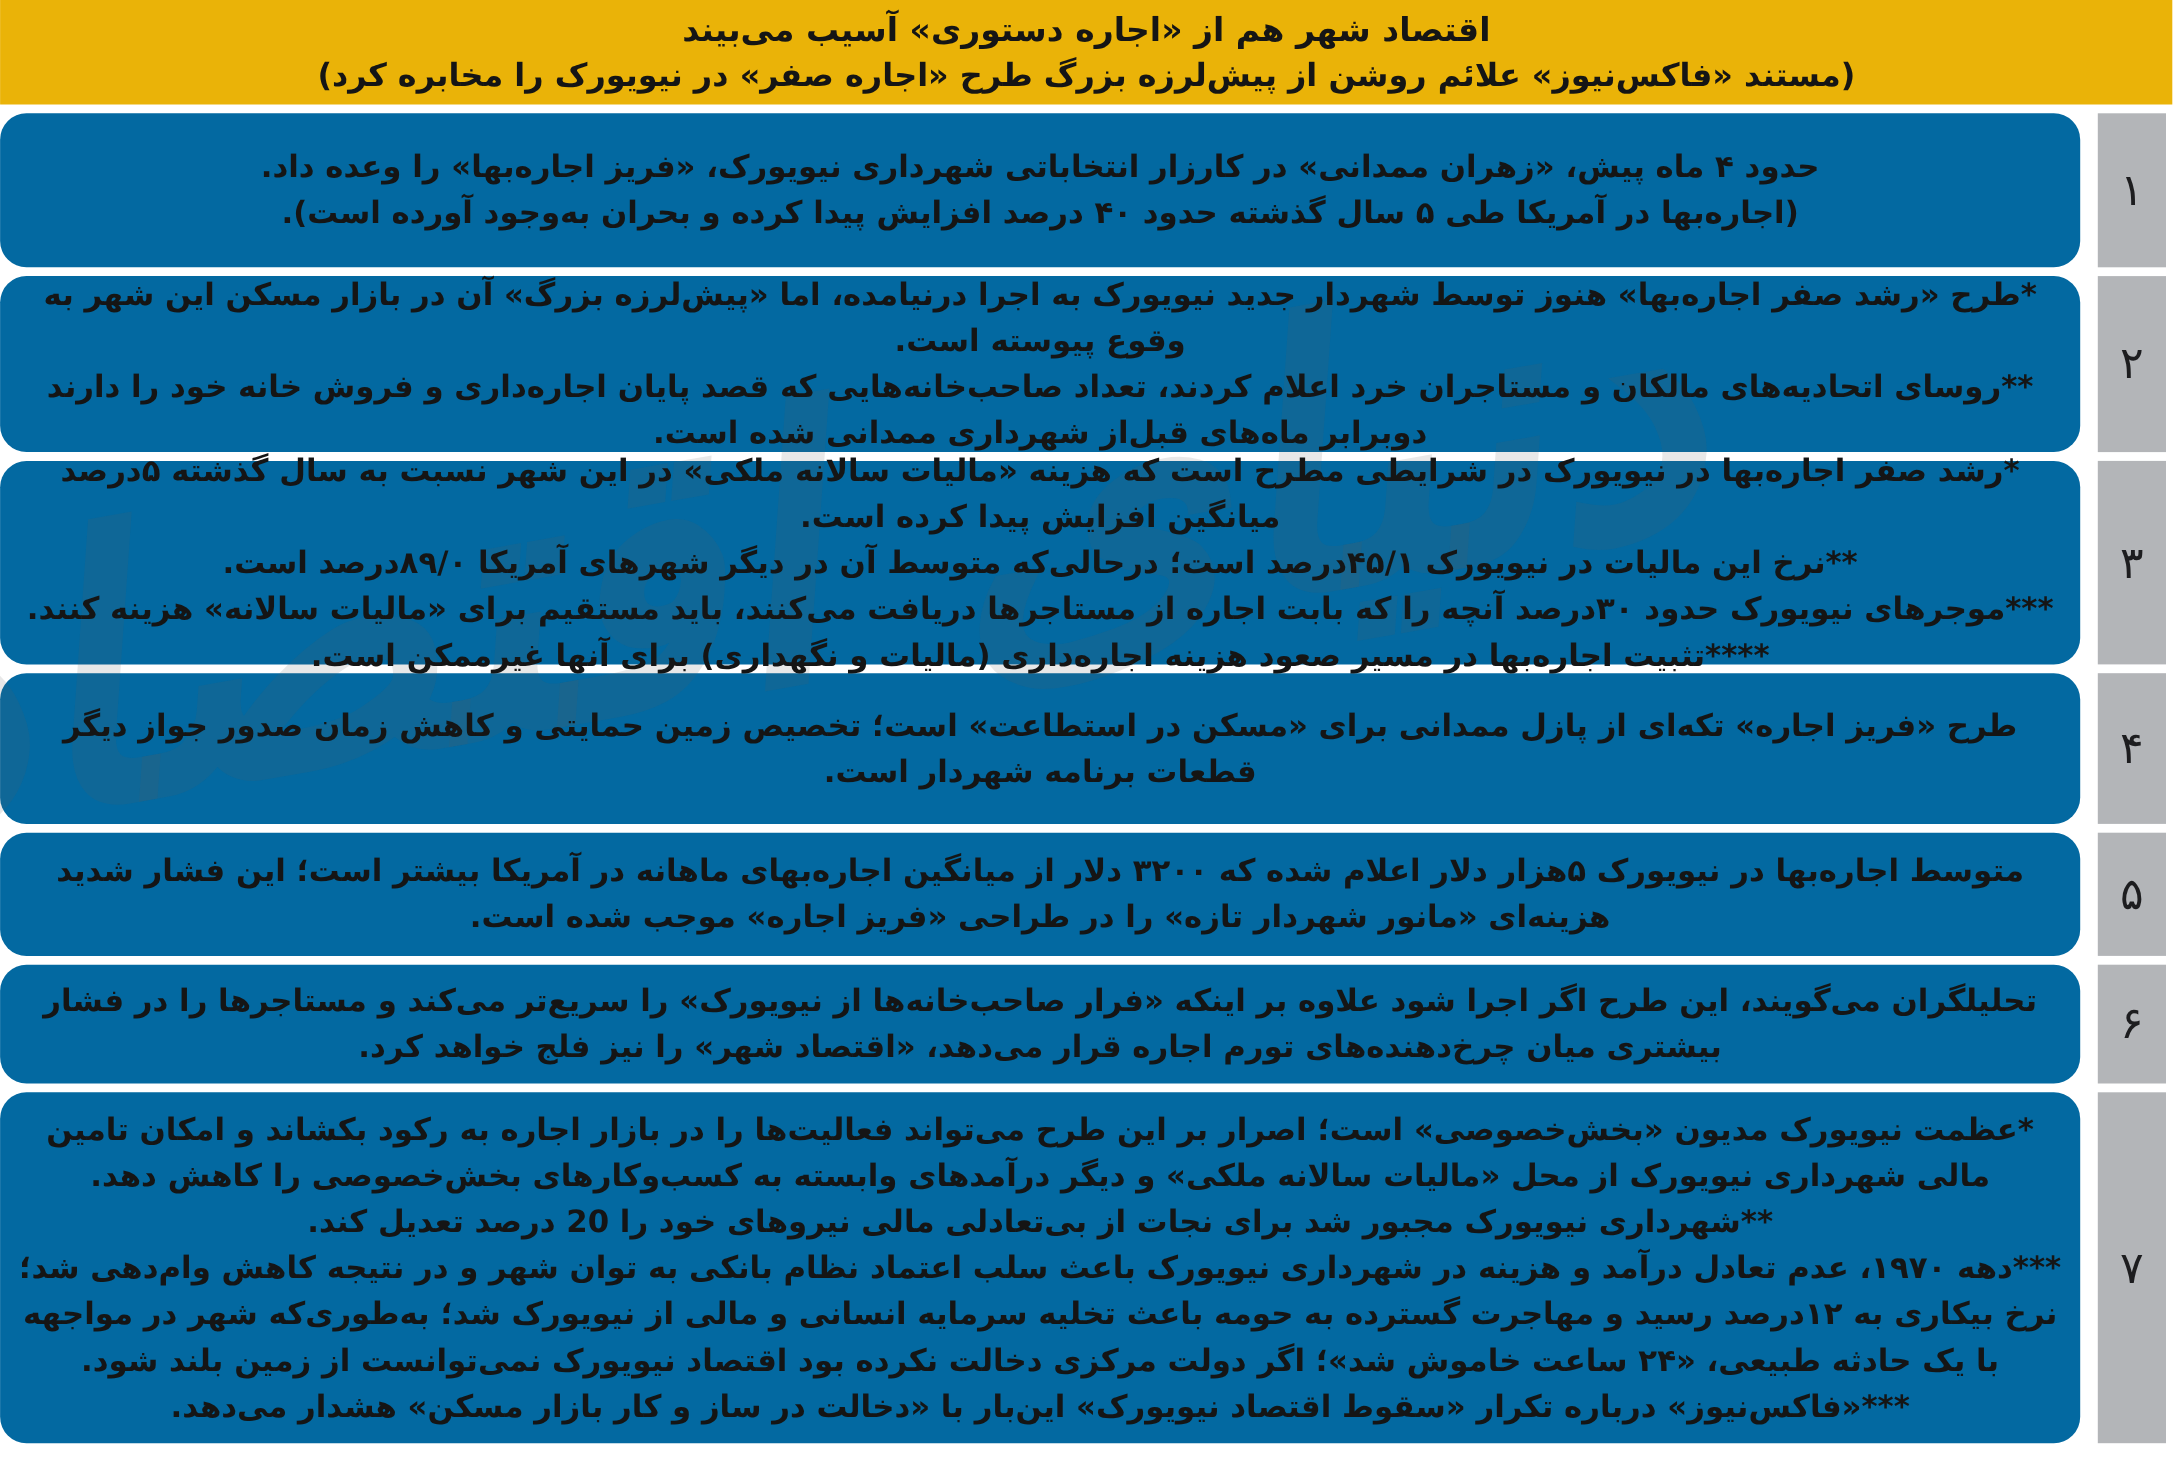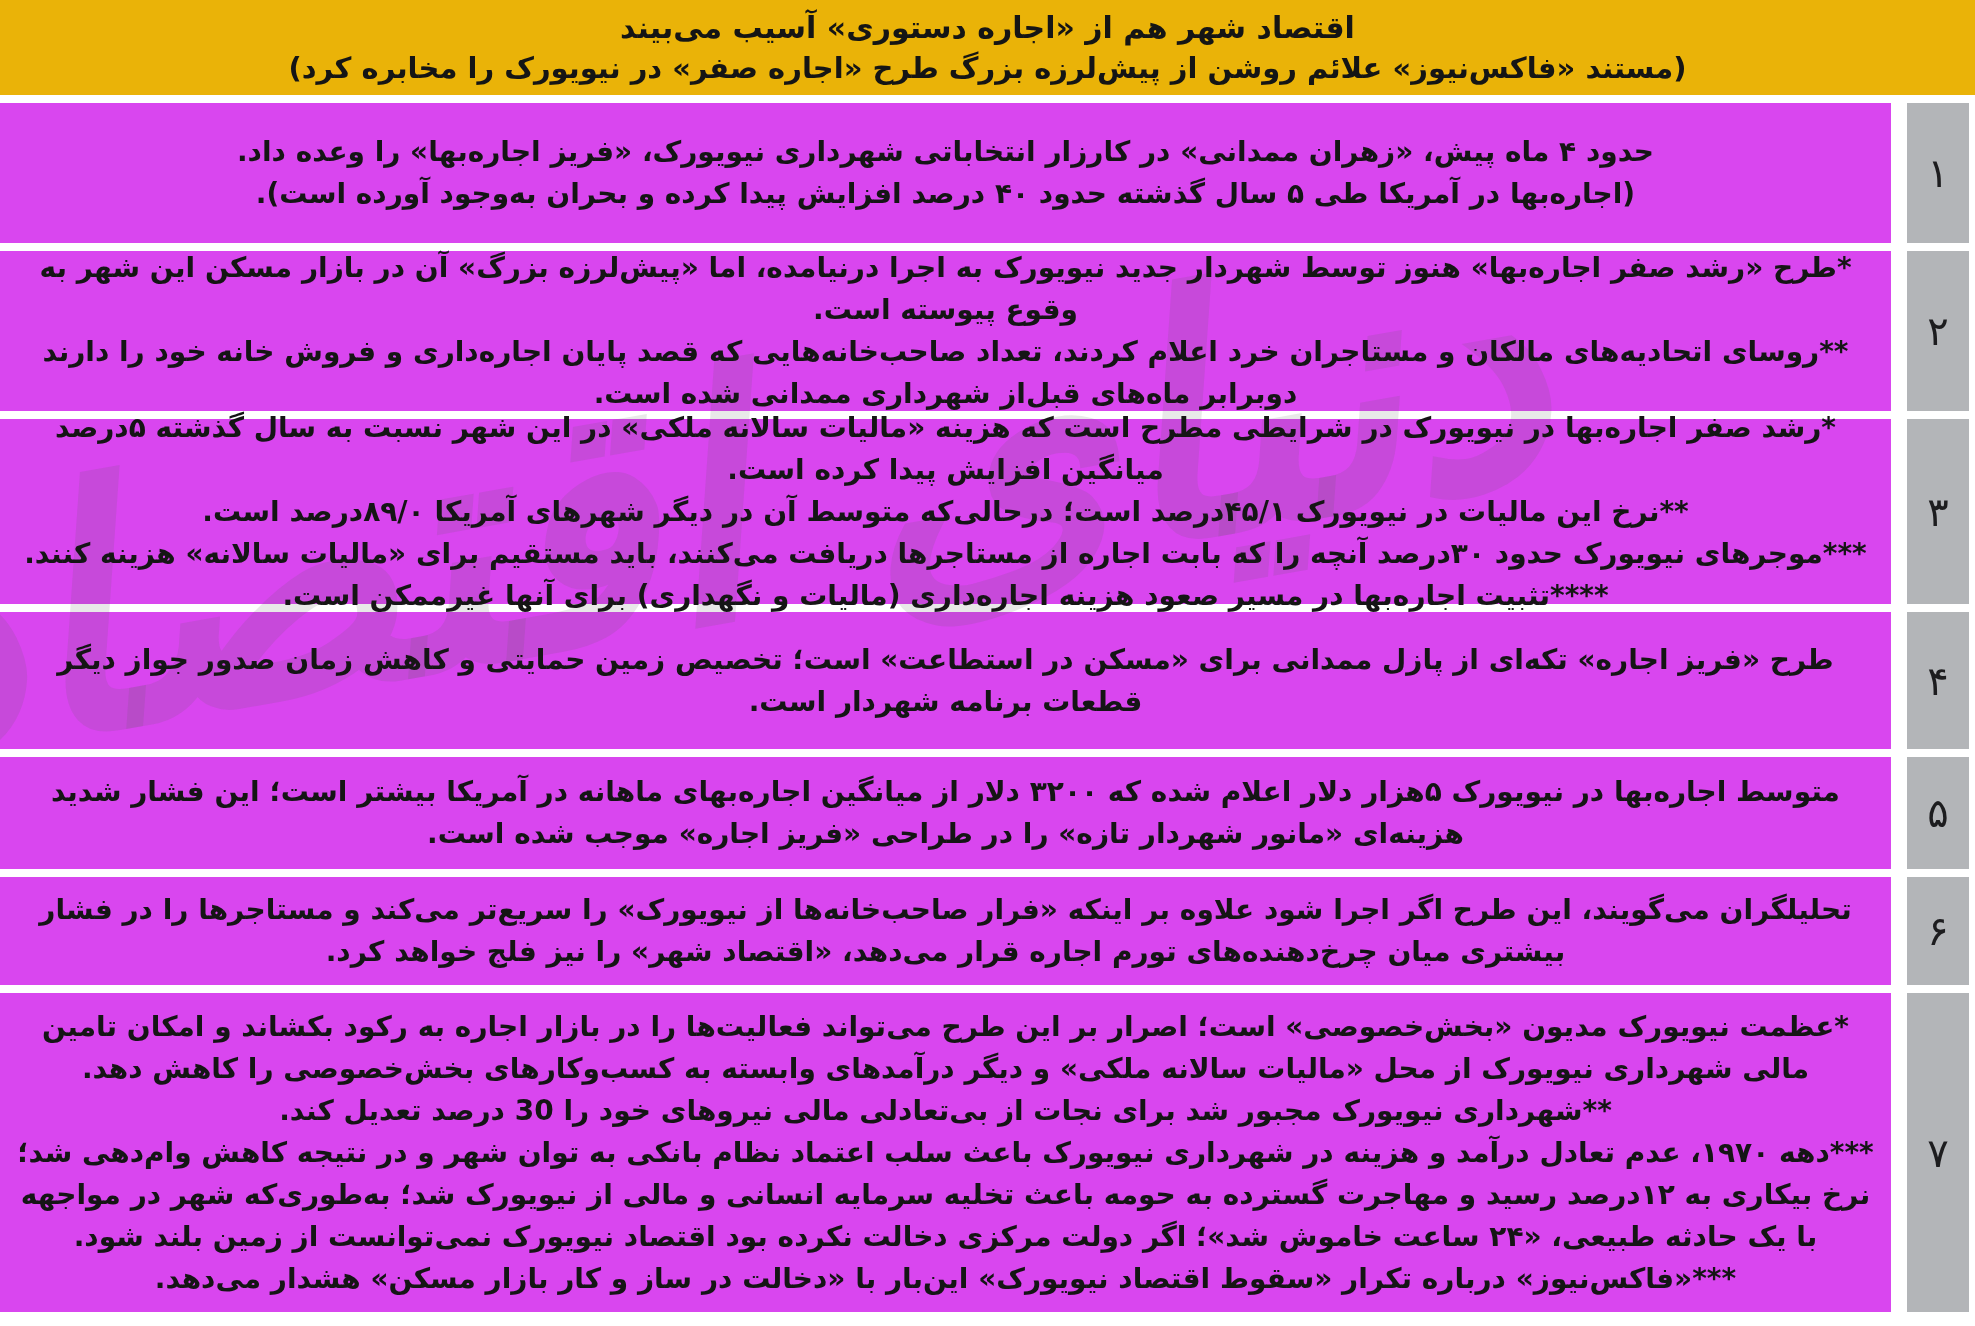--- a/index.html
+++ b/index.html
@@ -8,22 +8,22 @@
   .page{position:relative;width:1975px;height:1326px;display:flex;flex-direction:column;}
 
   
   .banner{height:95px;background:#eab308;display:flex;flex-direction:column;
           justify-content:center;align-items:center;direction:rtl;}
   .banner .b-line1{font-size:30px;font-weight:bold;line-height:40px;}
   .banner .b-line2{font-size:29px;font-weight:bold;line-height:40px;}
 
   
   .row{display:flex;direction:ltr;margin-top:8px;padding-right:6px;box-sizing:border-box;}
-  .row-text{flex:1;background:#d946ef;direction:rtl;display:flex;flex-direction:column;
-            justify-content:center;padding:4px 14px;box-sizing:border-box;margin-right:16px;}
+  .row-text{flex:1;background:#0369a1;direction:rtl;display:flex;flex-direction:column;
+            justify-content:center;padding:4px 14px;box-sizing:border-box;margin-right:16px;border-radius:24px;}
   .row-text p{margin:0;text-align:center;font-size:28px;font-weight:bold;line-height:42px;
               position:relative;z-index:5;}
   .num-box{width:62px;background:#b3b5b8;display:flex;align-items:center;justify-content:center;}
   .num-box .num{font-size:40px;font-weight:400;color:#1d1d1f;position:relative;z-index:5;}
 
   .h1{height:140px}.h2{height:160px}.h3{height:185px}.h4{height:137px}
   .h5{height:112px}.h6{height:108px}.h7{height:319px}
 
   
   .watermark{position:absolute;top:430px;left:30px;width:1500px;z-index:3;
@@ -99,21 +99,21 @@
       <p>تحلیلگران می‌گویند، این طرح اگر اجرا شود علاوه بر اینکه «فرار صاحب‌خانه‌ها از نیویورک» را سریع‌تر می‌کند و مستاجرها را در فشار بیشتری میان چرخ‌دهنده‌های تورم اجاره قرار می‌دهد، «اقتصاد شهر» را نیز فلج خواهد کرد.</p>
     </div>
     <div class="num-box">
       <span class="num">۶</span>
     </div>
   </div>
 
   <div class="row h7">
     <div class="row-text">
       <p>*عظمت نیویورک مدیون «بخش‌خصوصی» است؛ اصرار بر این طرح می‌تواند فعالیت‌ها را در بازار اجاره به رکود بکشاند و امکان تامین مالی شهرداری نیویورک از محل «مالیات سالانه ملکی» و دیگر درآمدهای وابسته به کسب‌وکارهای بخش‌خصوصی را کاهش دهد.</p>
-      <p>**شهرداری نیویورک مجبور شد برای نجات از بی‌تعادلی مالی نیروهای خود را 30 درصد تعدیل کند.</p>
+      <p>**شهرداری نیویورک مجبور شد برای نجات از بی‌تعادلی مالی نیروهای خود را 20 درصد تعدیل کند.</p>
       <p>***دهه ۱۹۷۰، عدم تعادل درآمد و هزینه در شهرداری نیویورک باعث سلب اعتماد نظام بانکی به توان شهر و در نتیجه کاهش وام‌دهی شد؛ نرخ بیکاری به ۱۲درصد رسید و مهاجرت گسترده به حومه باعث تخلیه سرمایه انسانی و مالی از نیویورک شد؛ به‌طوری‌که شهر در مواجهه با یک حادثه طبیعی، «۲۴ ساعت خاموش شد»؛ اگر دولت مرکزی دخالت نکرده بود اقتصاد نیویورک نمی‌توانست از زمین بلند شود.</p>
       <p>***«فاکس‌نیوز» درباره تکرار «سقوط اقتصاد نیویورک» این‌بار با «دخالت در ساز و کار بازار مسکن» هشدار می‌دهد.</p>
     </div>
     <div class="num-box">
       <span class="num">۷</span>
     </div>
   </div>
 
 </div>
 

